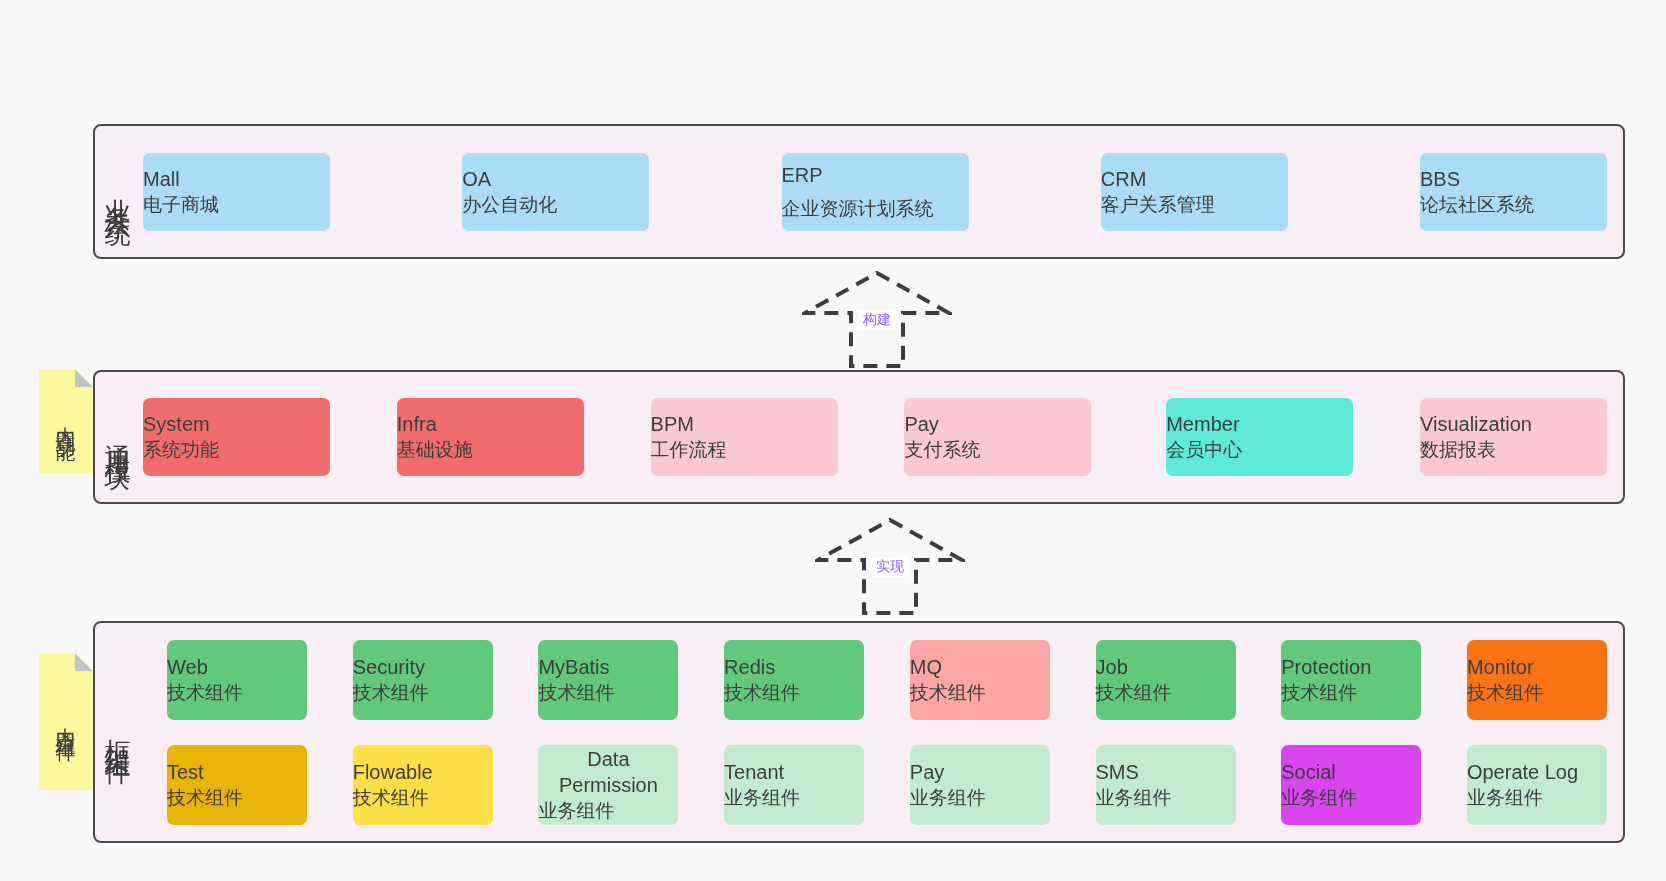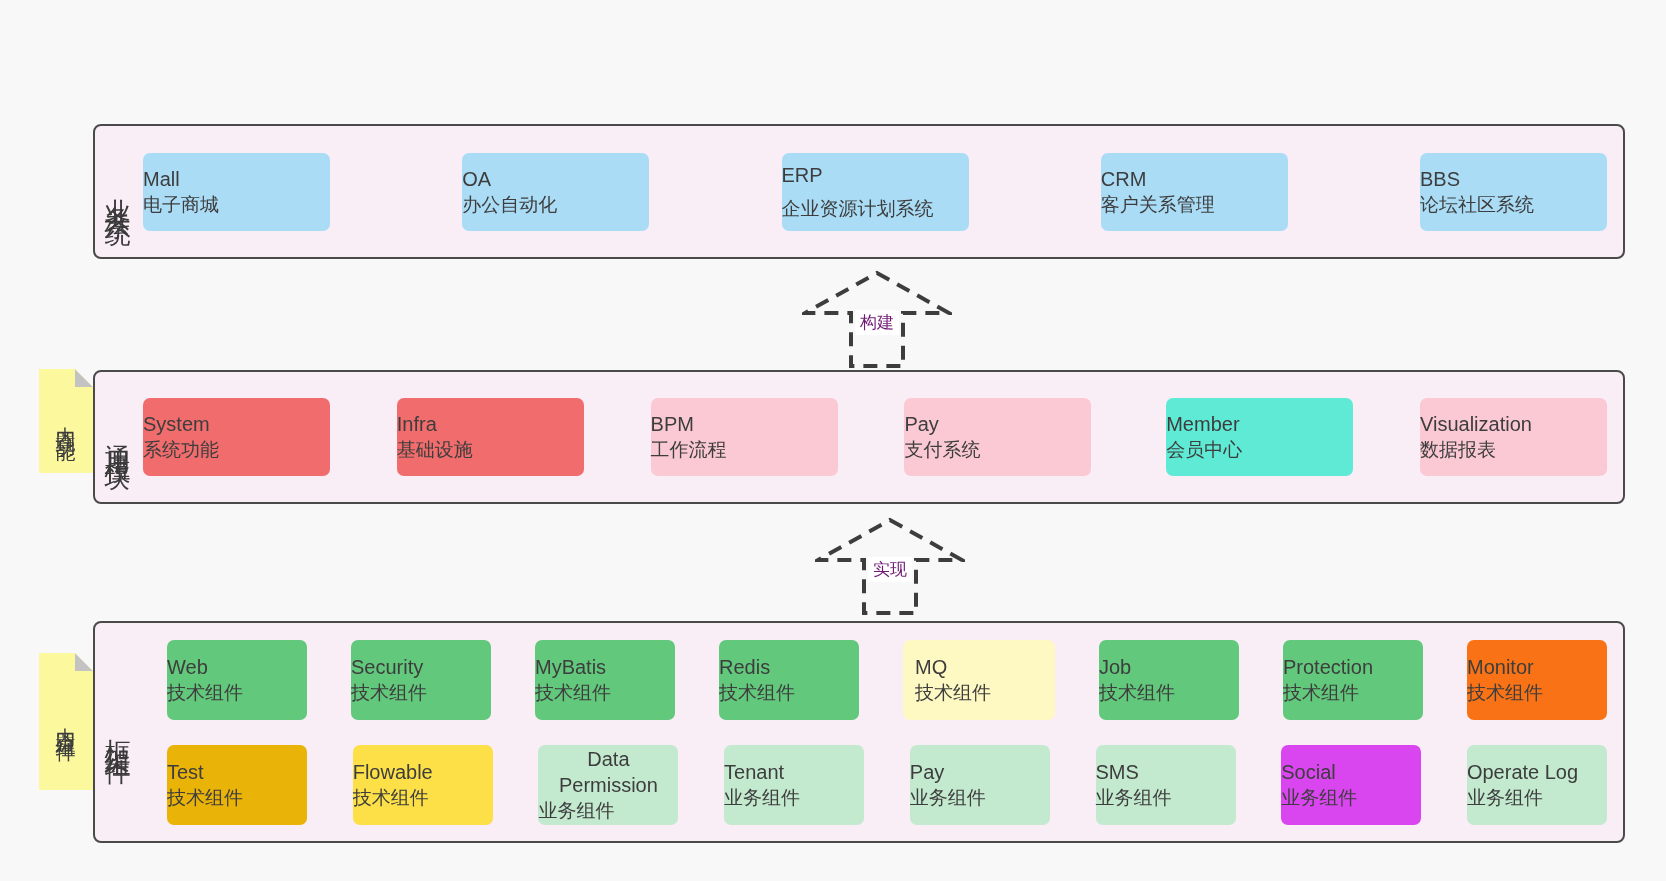--- a/index.html
+++ b/index.html
@@ -41,21 +41,21 @@
   }
   .sticky .vtext{font-size:20px;letter-spacing:5px;color:#3d3d3d;}
   .fold{
     position:absolute;top:0;right:0;width:18px;height:18px;
     clip-path:polygon(0 0,100% 100%,0 100%);
   }
   .arrow{position:absolute;width:150px;height:100px;}
   .arrow svg{display:block;}
   .arrow-label{
     position:absolute;left:50%;top:40px;transform:translateX(-50%);
-    background:#ffffff;padding:1px 5px;font-size:17px;color:#701a75;white-space:nowrap;
+    background:#ffffff;padding:1px 5px;font-size:14px;color:#8b5cf6;white-space:nowrap;
   }
 </style>
 </head>
 <body>
 
 <div class="band band-1" style="top:124px;height:131px;">
   <div class="band-label">
     <span class="vtext">业务系统</span>
   </div>
   <div class="rows">
@@ -157,21 +157,21 @@
         <div class="s">技术组件</div>
       </div>
       <div class="box" style="background: rgb(98, 200, 124);">
         <div class="t">MyBatis</div>
         <div class="s">技术组件</div>
       </div>
       <div class="box" style="background: rgb(98, 200, 124);">
         <div class="t">Redis</div>
         <div class="s">技术组件</div>
       </div>
-      <div class="box" style="background: #fef9c3; padding-left: 12px;">
+      <div class="box" style="background: #fca5a5;">
         <div class="t">MQ</div>
         <div class="s">技术组件</div>
       </div>
       <div class="box" style="background: rgb(98, 200, 124);">
         <div class="t">Job</div>
         <div class="s">技术组件</div>
       </div>
       <div class="box" style="background: rgb(98, 200, 124);">
         <div class="t">Protection</div>
         <div class="s">技术组件</div>

